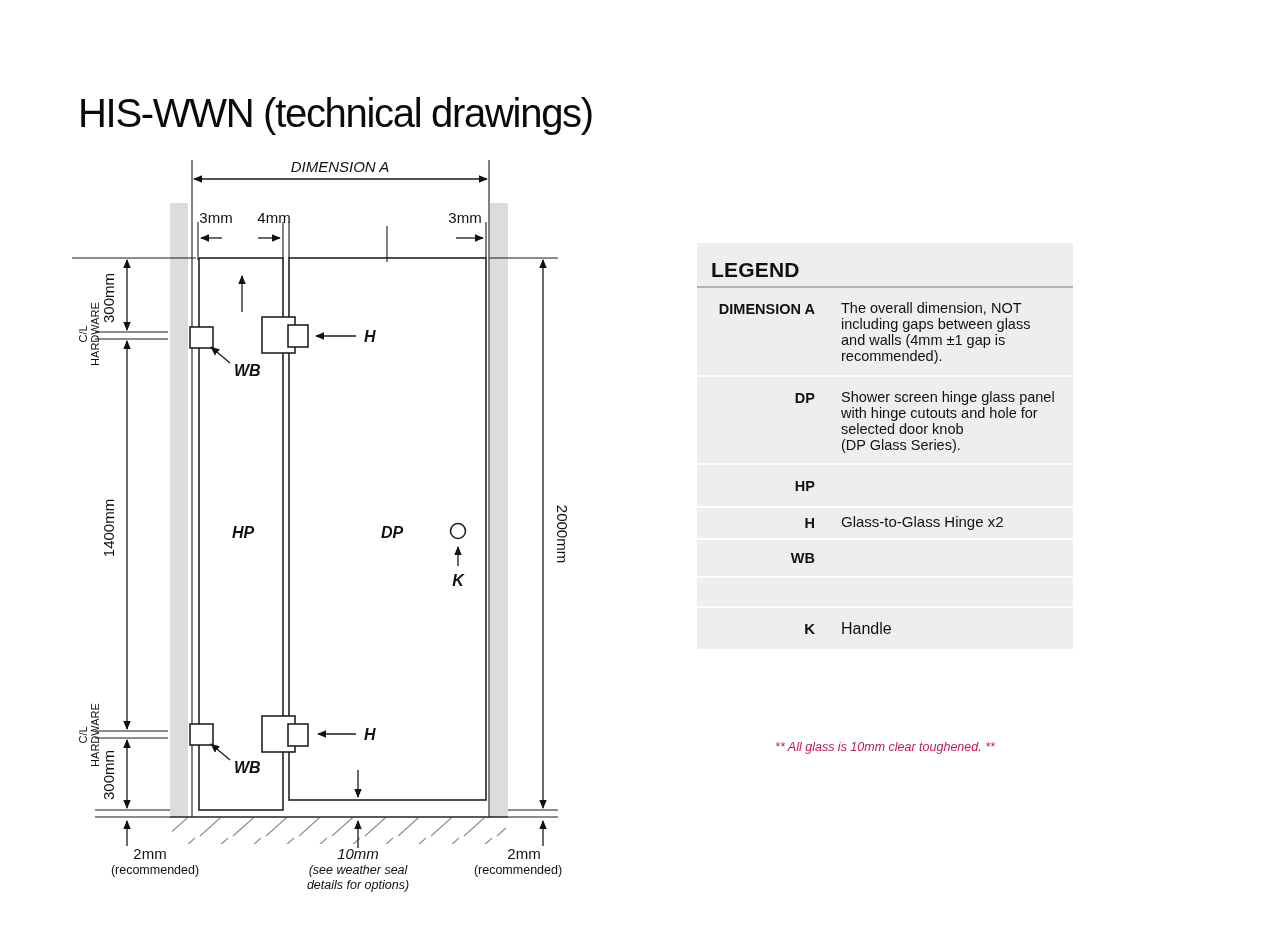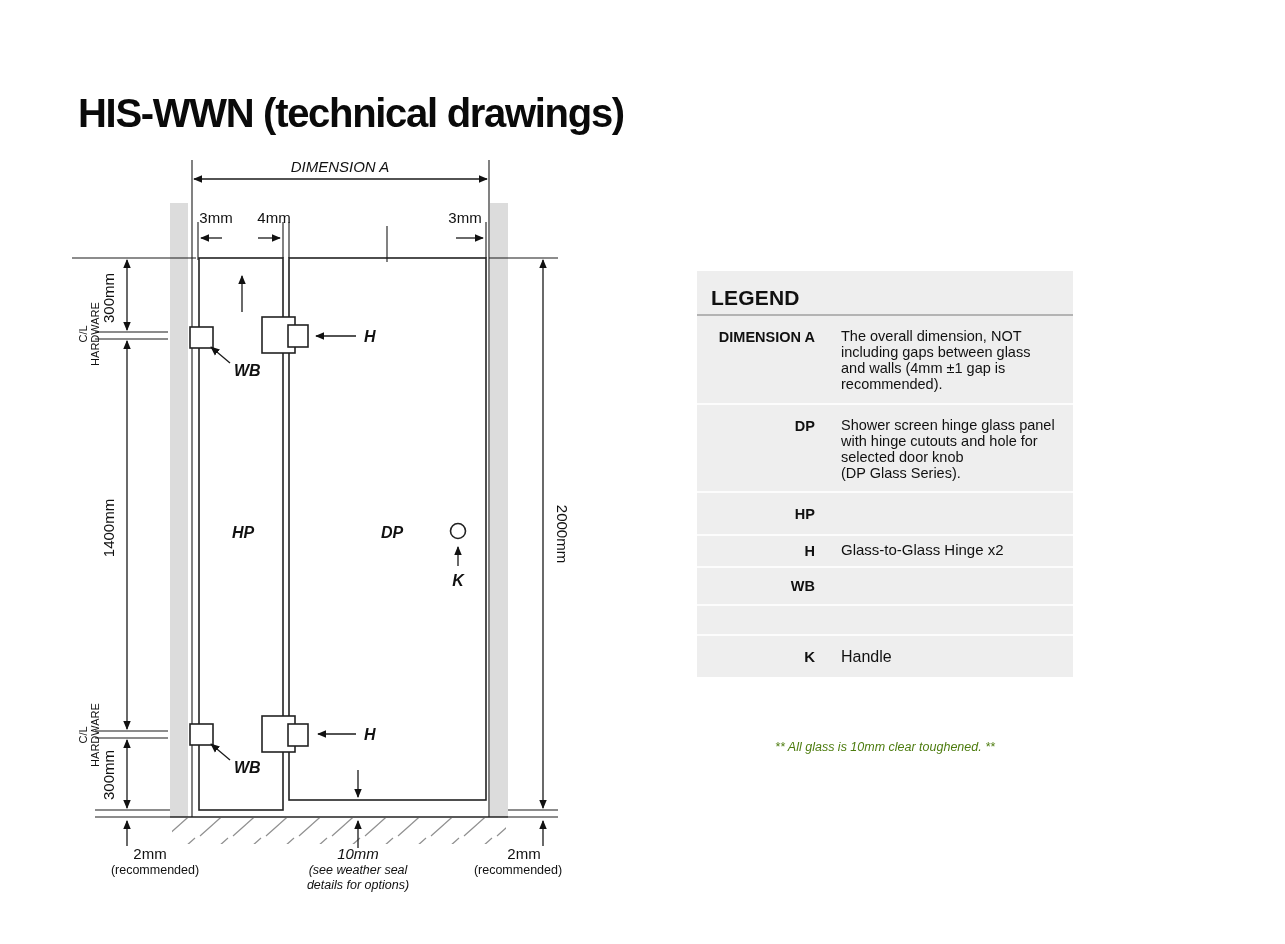--- a/index.html
+++ b/index.html
@@ -6,39 +6,39 @@
     margin: 0; padding: 0;
     width: 1285px; height: 944px;
     background: #ffffff;
     font-family: "Liberation Sans", sans-serif;
     color: #111;
     overflow: hidden;
     position: relative;
   }
   .page-title {
     position: absolute; left: 78px; top: 64px;
-    font-size: 40px; font-weight: bold; letter-spacing: -1.3px;
+    font-size: 40px; font-weight: normal; letter-spacing: -1.3px;
     color: #0a0a0a; white-space: nowrap; text-align: center;
   }
   svg.drawing { position: absolute; left: 60px; top: 140px; }
 
   svg .ln   { stroke: #1a1a1a; stroke-width: 1.3; fill: none; }
   svg .thin { stroke: #1a1a1a; stroke-width: 1.1; fill: none; }
   svg .edge { stroke: #222; stroke-width: 1.6; fill: none; }
   svg .hw   { fill: #ffffff; stroke: #222; stroke-width: 1.6; }
   svg text  { fill: #111; }
   svg .dim      { font-size: 15px; }
   svg .dimsmall { font-size: 12.5px; }
   svg .dima     { font-size: 15px; font-style: italic; }
   svg .ital     { font-style: italic; }
   svg .cl       { font-size: 11px; }
   svg .tag      { font-size: 16px; font-weight: bold; font-style: italic; }
 
   .legend {
-    position: absolute; left: 697px; top: 271px; width: 376px;
+    position: absolute; left: 697px; top: 243px; width: 376px;
     background: #eeeeee;
   }
   .legend-header {
     font-size: 21px; font-weight: bold; letter-spacing: 0.2px;
     padding: 15px 0 4px 14px;
     border-bottom: 2px solid #b3b3b3;
   }
   .legend-row { display: flex; align-items: flex-start; }
   .legend-row + .legend-row { border-top: 2px solid #fcfcfc; }
   .legend-key {
@@ -55,21 +55,21 @@
   .row-h    { padding: 6px 0 5px 0; }
   .row-wb   { padding: 9px 0 8px 0; }
   .row-h  .legend-desc, .row-wb .legend-desc { font-size: 15px; text-align: right; }
   .row-wb .legend-desc { white-space: nowrap; }
   .row-empty { height: 28px; }
   .row-k    { padding: 11px 0 10px 0; }
   .row-k .legend-desc { font-size: 16px; line-height: 20px; }
   .row-k .legend-key  { font-size: 15px; line-height: 20px; }
   .legend-footnote {
     position: absolute; left: 697px; top: 740px; width: 376px;
-    text-align: center; font-style: italic; font-size: 12.5px; color: #4d7c0f;
+    text-align: center; font-style: italic; font-size: 12.5px; color: #be185d;
   }
 </style>
 </head>
 <body>
 
 <h1 class="page-title">HIS-WWN (technical drawings)</h1>
 
 <svg class="drawing" width="560" height="770" viewBox="60 140 560 770">
   <defs>
     <marker id="ah" viewBox="0 0 10 10" refX="8.6" refY="5" markerWidth="7.5" markerHeight="7.5" orient="auto-start-reverse">

